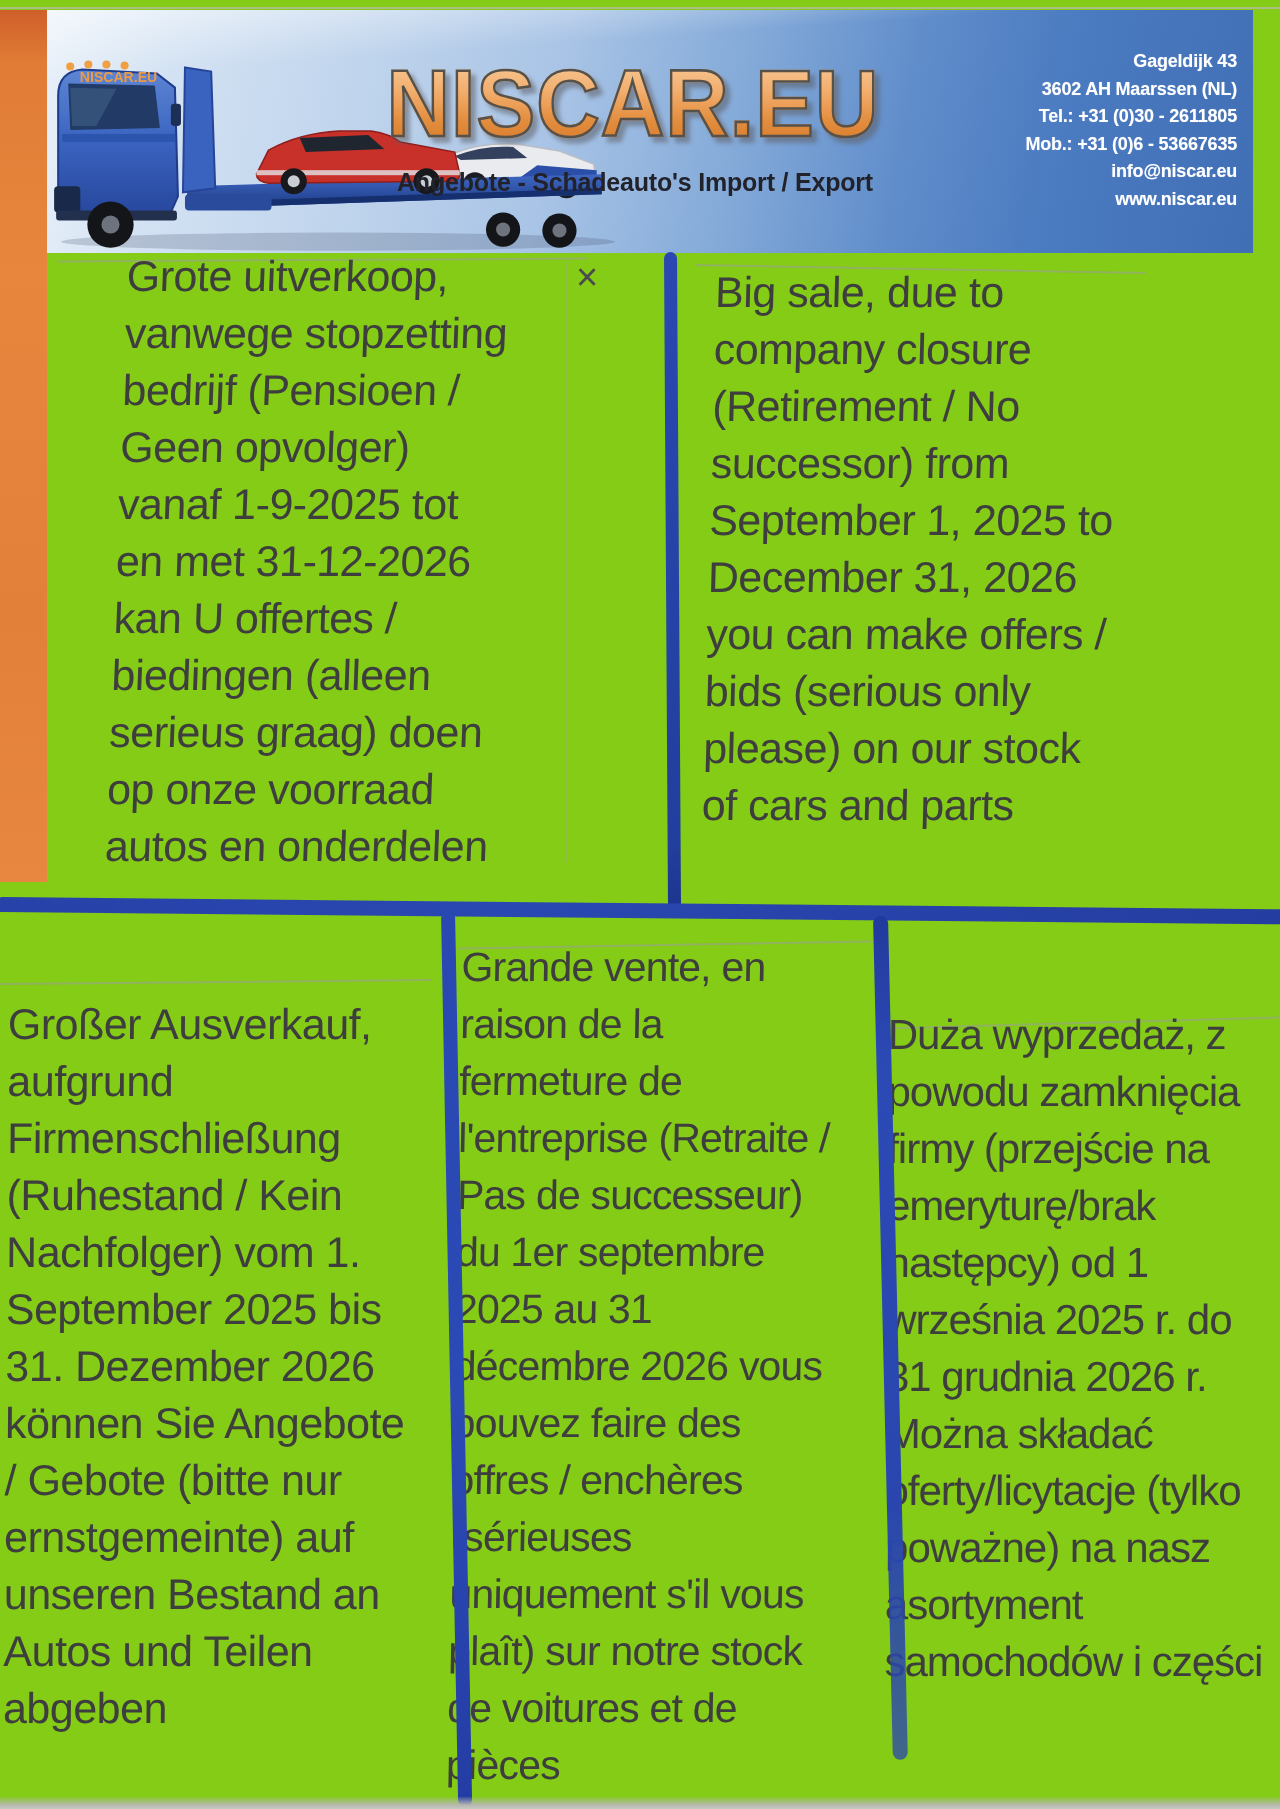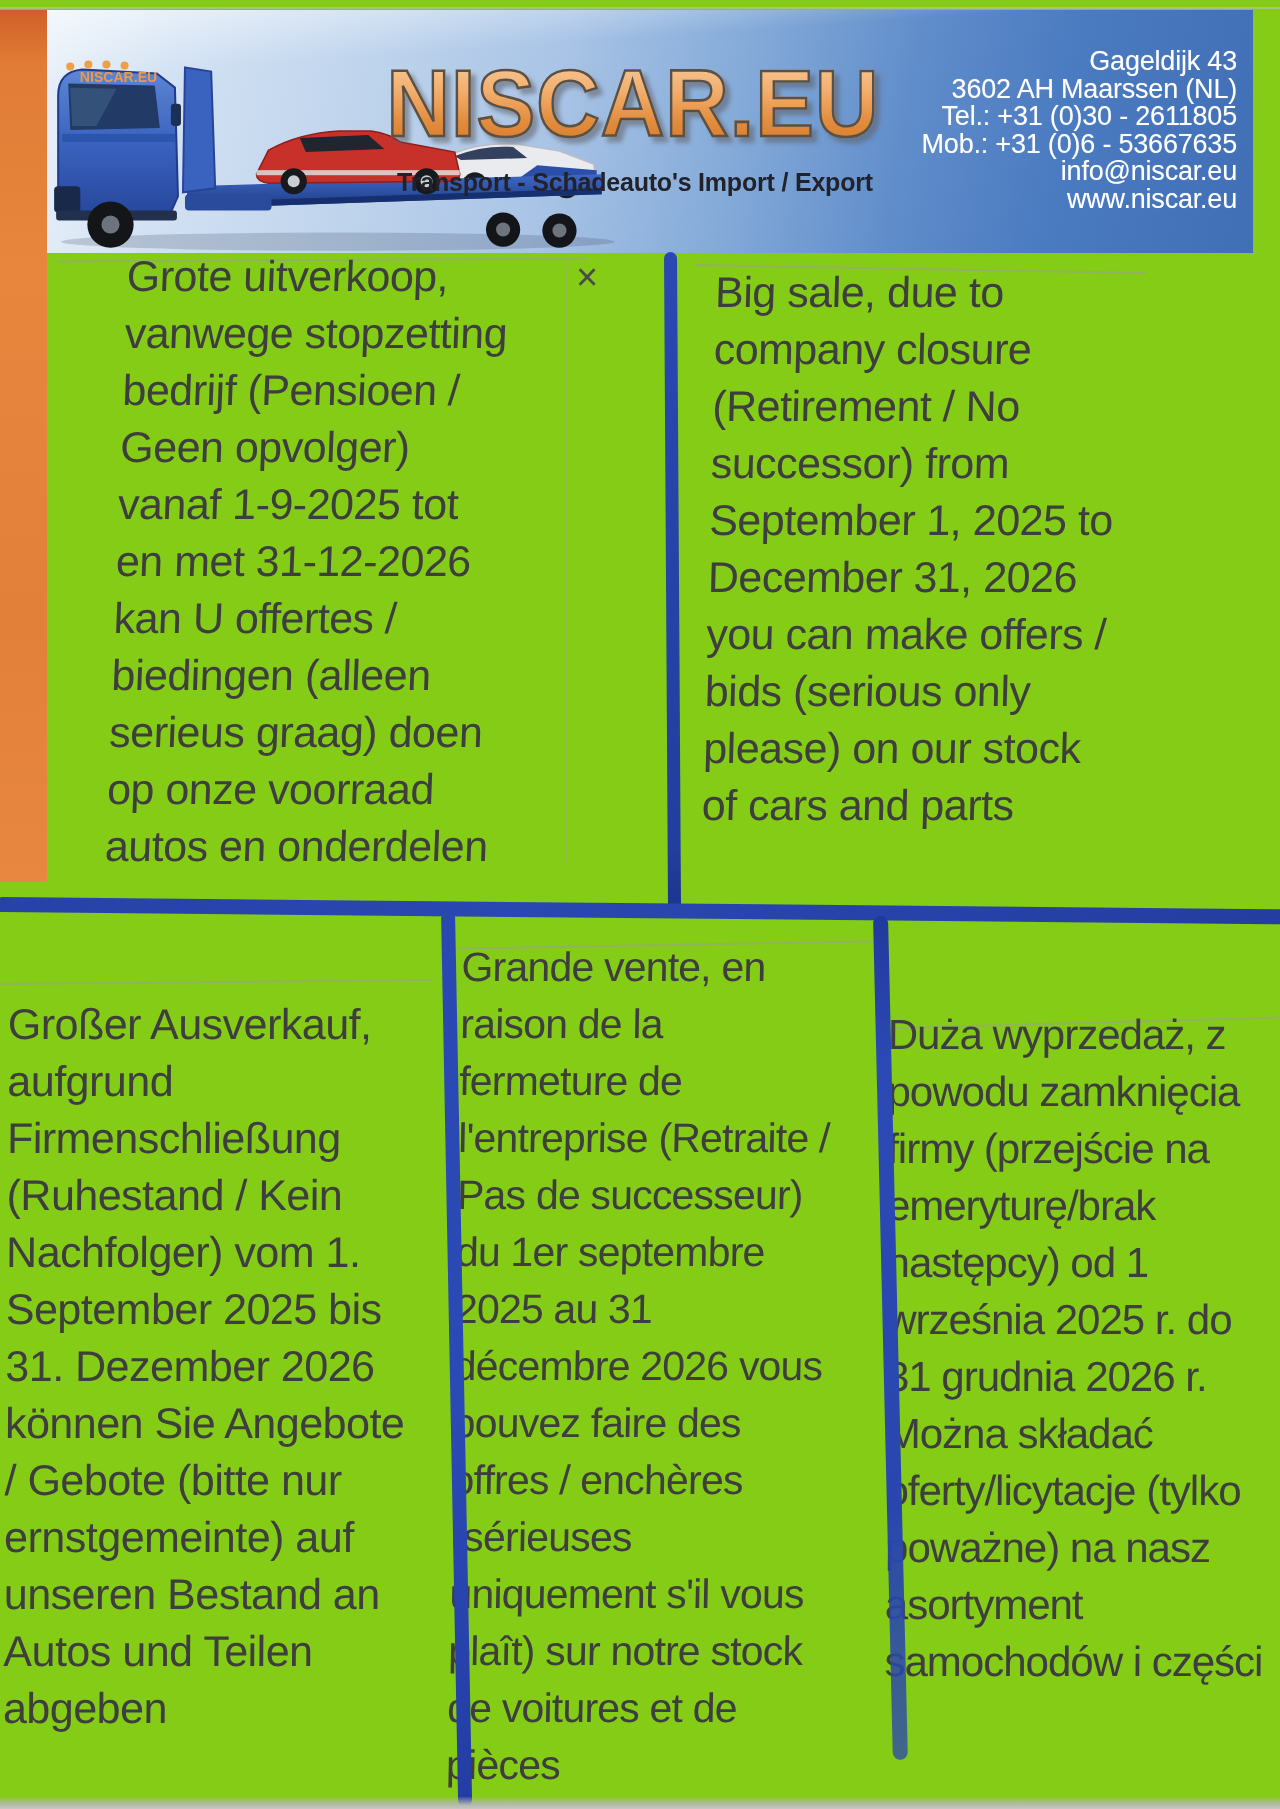--- a/index.html
+++ b/index.html
@@ -20,21 +20,21 @@
   #logo{position:absolute;left:383px;top:44px;width:500px;text-align:center;
         font-size:88px;font-weight:bold;letter-spacing:1px;line-height:1.05;
         background:linear-gradient(180deg,#f8cf9f 0%,#f2ad6c 38%,#e28c3c 68%,#d5762a 100%);
         -webkit-background-clip:text;background-clip:text;color:transparent;-webkit-text-fill-color:transparent;
         -webkit-text-stroke:2.4px #56524b;
         filter:drop-shadow(5px 5px 2px rgba(92,94,102,.55));
         transform:scaleY(1.08);transform-origin:top;}
   #tagline{position:absolute;left:395px;top:158px;width:480px;text-align:center;
         font-size:25px;font-weight:bold;color:#22222a;letter-spacing:-.2px;}
   #contact{position:absolute;left:0;top:38px;width:1237px;text-align:right;
-        color:#ffffff;font-size:27px;font-weight:400;line-height:27.5px;white-space:pre-line;
+        color:#ffffff;font-size:18px;font-weight:700;line-height:27.5px;white-space:pre-line;
         letter-spacing:-.2px;text-shadow:0 0 1px rgba(255,255,255,.4);}
 
   
   .hairline{position:absolute;background:#9d9d9a;opacity:.55;}
 
   
   .tblock{position:absolute;color:#3e3e3e;white-space:pre-line;letter-spacing:-.5px;line-height:57px;}
   #dutch  {left:128px;top:248px;width:480px;font-size:43px;transform:skewX(-2.2deg);transform-origin:top left;}
   #english{left:716px;top:264px;width:440px;font-size:43px;transform:skewX(-1.5deg);transform-origin:top left;}
   #german {left:8px;  top:996px;width:445px;font-size:43px;transform:skewX(-0.4deg);transform-origin:top left;}
@@ -125,21 +125,21 @@
         </g>
         <circle cx="74" cy="190" r="23" fill="#131519"></circle>
         <circle cx="74" cy="190" r="9" fill="#6e747d"></circle>
         <circle cx="464" cy="195" r="17" fill="#131519"></circle>
         <circle cx="464" cy="195" r="7" fill="#6e747d"></circle>
         <circle cx="520" cy="196" r="17" fill="#131519"></circle>
         <circle cx="520" cy="196" r="7" fill="#6e747d"></circle>
       </svg>
     </div>
     <div id="logo">NISCAR.EU</div>
-    <div id="tagline">Transport - Schadeauto's Import / Export</div>
+    <div id="tagline">Angebote - Schadeauto's Import / Export</div>
     <div id="contact">Gageldijk 43
 3602 AH  Maarssen (NL)
 Tel.: +31 (0)30 - 2611805
 Mob.: +31 (0)6 - 53667635
 info@niscar.eu
 www.niscar.eu</div>
   </div>
 
   <div id="orange-stripe"></div>
 

